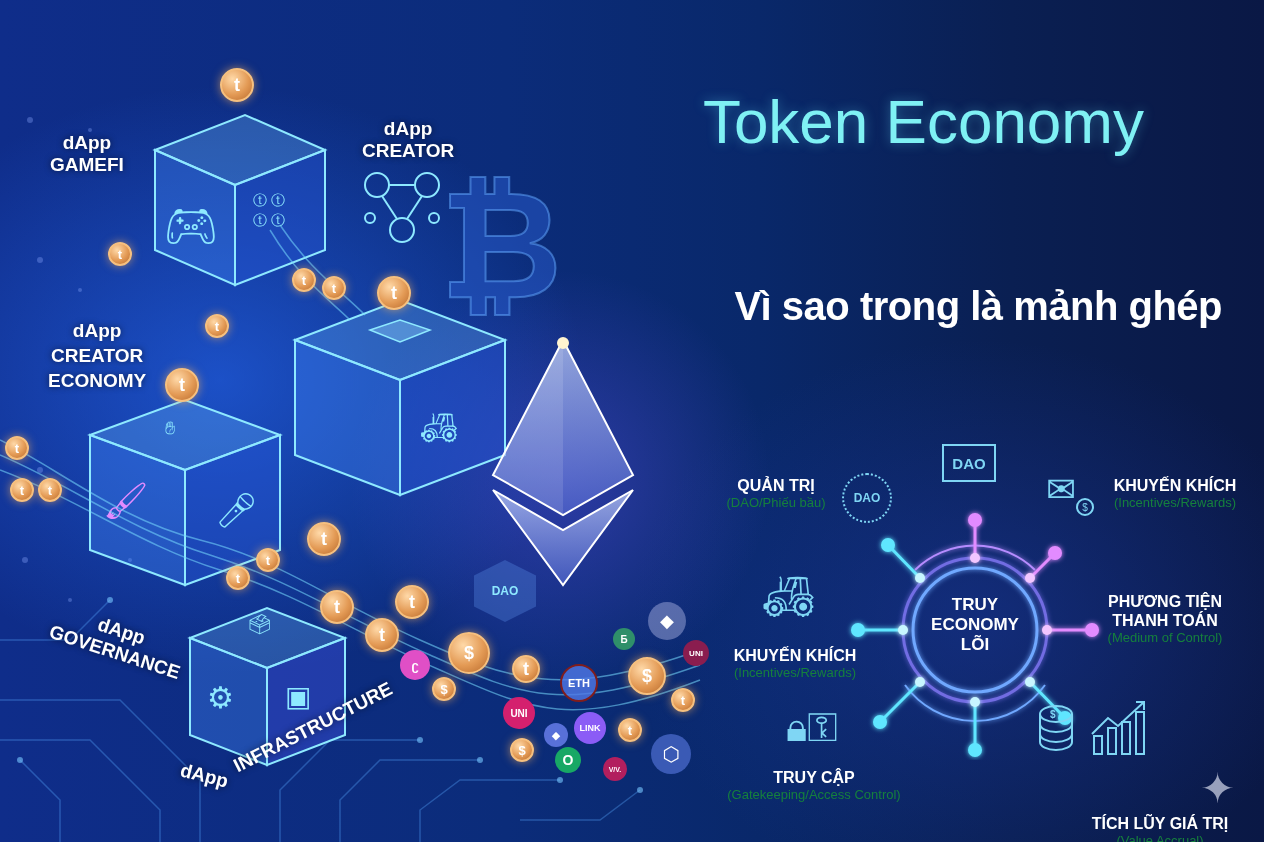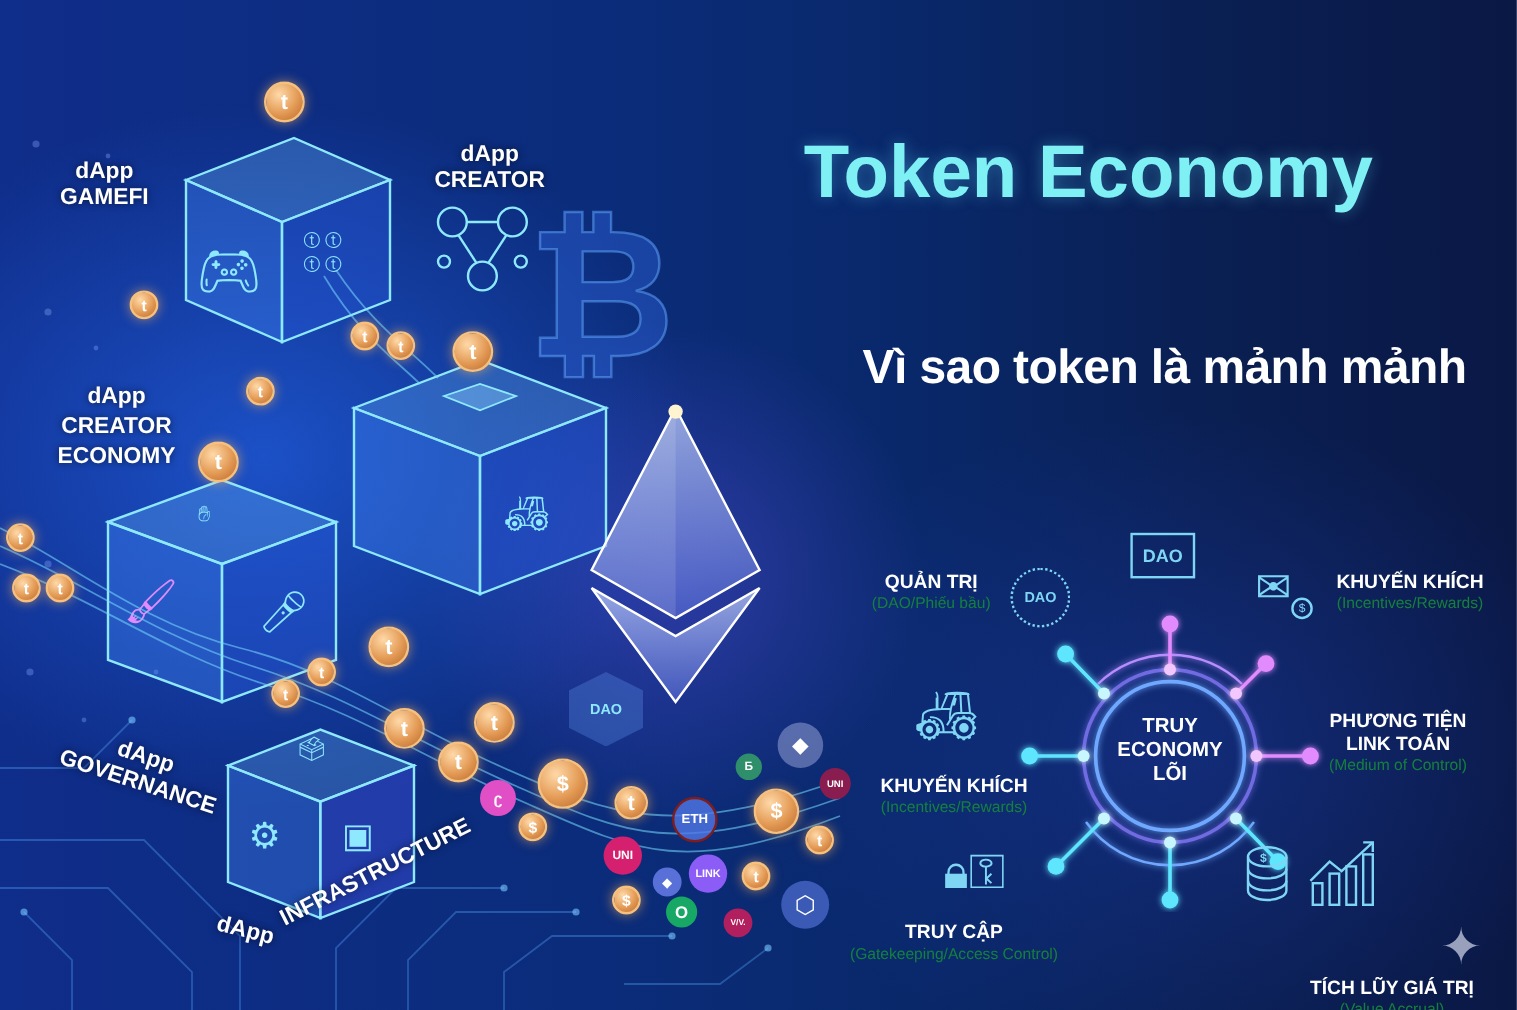--- a/index.html
+++ b/index.html
@@ -8,22 +8,22 @@
     position:relative;
     font-family:"Liberation Sans","DejaVu Sans",sans-serif;
     background:
       radial-gradient(ellipse 520px 420px at 220px 380px, rgba(40,110,255,0.55), transparent 70%),
       radial-gradient(ellipse 300px 300px at 560px 480px, rgba(110,90,255,0.35), transparent 70%),
       radial-gradient(ellipse 500px 400px at 980px 620px, rgba(30,60,170,0.45), transparent 70%),
       linear-gradient(90deg,#0f2d8a 0%,#0b2c7a 40%,#09286a 60%,#0a1f52 80%,#0a1845 100%);
   }
   .abs{position:absolute}
   .title{
-    left:624px;top:104px;width:600px;text-align:right;
-    color:#7ff1f4;font-weight:bold;font-size:62px;line-height:80px;
+    left:624px;top:82px;width:600px;text-align:right;
+    color:#7ff1f4;font-weight:normal;font-size:62px;line-height:80px;
     text-shadow:0 0 12px rgba(100,230,255,0.35);
   }
   .title .l1{display:block;padding-right:80px}
   .title .l2{display:block;padding-right:22px}
   .subtitle{
     left:640px;top:280px;width:590px;color:#ffffff;font-weight:bold;
     font-size:40px;line-height:52px;letter-spacing:-0.5px;
   }
   .subtitle .s1{display:block;text-align:right;padding-right:8px}
   .subtitle .s2{display:block;text-align:right;padding-right:40px}
@@ -226,21 +226,21 @@
   <polygon points="75,5 145,140 75,180 5,140" fill="url(#eg)" stroke="#fff" stroke-width="2"></polygon>
   <polygon points="75,5 75,180 5,140" fill="rgba(255,255,255,0.12)"></polygon>
   <polygon points="5,155 75,195 145,155 75,250" fill="url(#eg)" stroke="#fff" stroke-width="2"></polygon>
   <circle cx="75" cy="8" r="6" fill="#fff4d0"></circle>
 </svg>
 
 <div class="abs title">
   <span class="l1">Token Economy</span>
 </div>
 <div class="abs subtitle">
-  <span class="s1">Vì sao token là mảnh mảnh</span>
+  <span class="s1">Vì sao trong là mảnh ghép</span>
 </div>
 
 <svg class="abs" style="left:840px;top:500px" width="280" height="260">
   <defs>
     <filter id="glow">
         <feGaussianBlur stdDeviation="2.5" result="b"></feGaussianBlur>
         <feMerge>
           <feMergeNode in="b"></feMergeNode>
           <feMergeNode in="SourceGraphic"></feMergeNode>
         </feMerge>
@@ -296,32 +296,32 @@
 
 <div class="abs" style="left:1046px;top:470px;font-size:36px;color:#7fd6f4;line-height:40px">✉︎</div>
 <div class="abs" style="left:1076px;top:498px;width:18px;height:18px;border:2px solid #7fd6f4;border-radius:50%;font-size:10px;color:#7fd6f4;display:flex;align-items:center;justify-content:center">$</div>
 <div class="abs feat" style="left:1100px;top:476px;width:150px">
   <span class="fh">KHUYẾN KHÍCH</span>
   <span class="fs">(Incentives/Rewards)</span>
 </div>
 
 <div class="abs feat" style="left:1085px;top:592px;width:160px">
   <span class="fh">PHƯƠNG TIỆN</span>
-  <span class="fh">LINK TOÁN</span>
+  <span class="fh">THANH TOÁN</span>
   <span class="fs">(Medium of Control)</span>
 </div>
 
 <div class="abs" style="left:762px;top:574px;font-size:42px;color:#7fd6f4;line-height:46px">🚜︎</div>
 <div class="abs feat" style="left:720px;top:646px;width:150px">
   <span class="fh">KHUYẾN KHÍCH</span>
   <span class="fs">(Incentives/Rewards)</span>
 </div>
 
 <div class="abs" style="left:786px;top:704px;font-size:40px;color:#7fd6f4;line-height:46px">🔒︎⚿</div>
-<div class="abs feat" style="left:685px;top:768px;width:220px">
+<div class="abs feat" style="left:704px;top:768px;width:220px">
   <span class="fh">TRUY CẬP</span>
   <span class="fs">(Gatekeeping/Access Control)</span>
 </div>
 
 <svg class="abs" style="left:1036px;top:700px" width="120" height="60">
   <g stroke="#7fd6f4" stroke-width="2" fill="none">
     <ellipse cx="20" cy="14" rx="16" ry="8"></ellipse>
     <path d="M4 14 v28 a16 8 0 0 0 32 0 v-28"></path>
     <path d="M4 24 a16 8 0 0 0 32 0"></path>
       <path d="M4 34 a16 8 0 0 0 32 0"></path>

